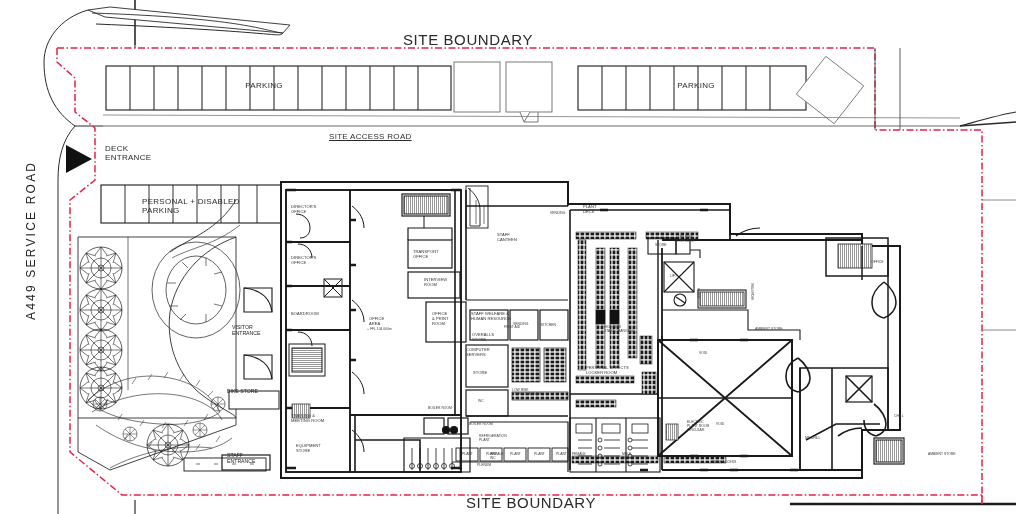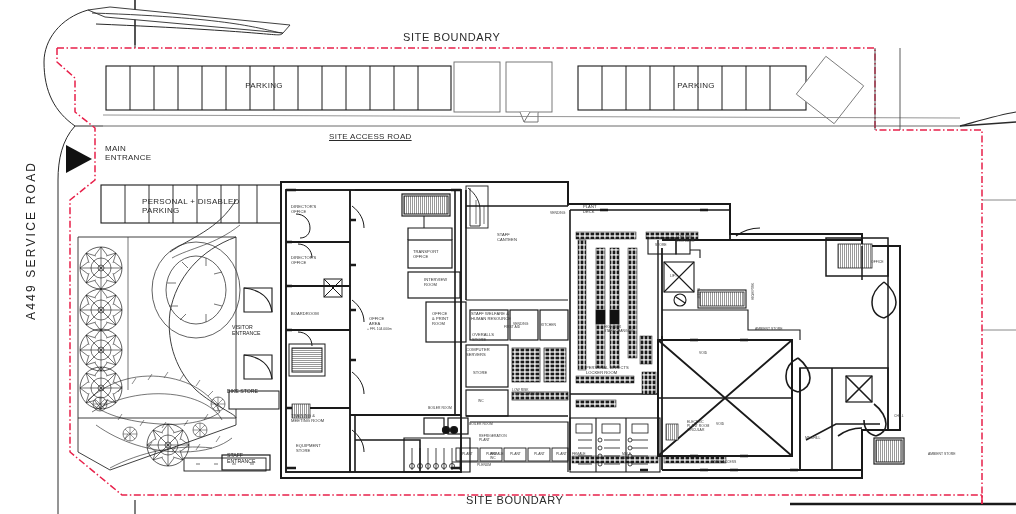--- a/index.html
+++ b/index.html
@@ -3,21 +3,21 @@
 <meta charset="utf-8">
 <title>Site Plan</title>
 <style>
   html,body{margin:0;padding:0;background:#ffffff;}
   body{width:1016px;height:514px;overflow:hidden;
        font-family:"Liberation Sans","DejaVu Sans",sans-serif;color:#1a1a1a;}
   #stage{position:relative;width:1016px;height:514px;background:#fff;}
   svg{display:block;position:absolute;top:0;left:0;}
   .lbl{position:absolute;white-space:pre;line-height:1.18;color:#222;
        font-family:"Liberation Sans","DejaVu Sans",sans-serif;}
-  .maj{font-size:11px;letter-spacing:.6px;color:#2a2a2a;}
+  .maj{font-size:15px;letter-spacing:.6px;color:#2a2a2a;}
   .mid{font-size:8px;letter-spacing:.3px;color:#2a2a2a;}
   .sml{font-size:4.1px;letter-spacing:.05px;color:#333;transform-origin:0 0;}
   .xsml{font-size:3.4px;letter-spacing:0;color:#3a3a3a;}
   .rot90{transform:rotate(-90deg);transform-origin:0 0;}
   .rotp{transform:rotate(90deg);transform-origin:0 0;}
   .vroad{font-size:12px;letter-spacing:2.2px;color:#222;}
 </style>
 </head>
 <body>
 
@@ -388,21 +388,21 @@
     <rect x="466" y="186" width="22" height="42" fill="none" stroke-width="0.9"></rect>
   </g>
 </svg>
 
 <div class="lbl maj" style="left:403px;top:31px;">SITE BOUNDARY</div>
 <div class="lbl maj" style="left:466px;top:494px;">SITE BOUNDARY</div>
 
 <div class="lbl vroad rot90" style="left:24px;top:320px;">A449 SERVICE ROAD</div>
 
 <div class="lbl mid" style="left:329px;top:132px;text-decoration:underline;">SITE ACCESS ROAD</div>
-<div class="lbl mid" style="left:105px;top:144px;">MAIN
+<div class="lbl mid" style="left:105px;top:144px;">DECK
 ENTRANCE</div>
 <div class="lbl mid" style="left:223px;width:82px;top:81px;text-align:center;">PARKING</div>
 <div class="lbl mid" style="left:655px;width:82px;top:81px;text-align:center;">PARKING</div>
 <div class="lbl mid" style="left:142px;top:197px;">PERSONAL + DISABLED
 PARKING</div>
 <div class="lbl" style="left:232px;top:324px;font-size:5.2px;">VISITOR
 ENTRANCE</div>
 <div class="lbl" style="left:227px;top:388px;font-size:5.2px;">BIKE STORE</div>
 <div class="lbl" style="left:227px;top:452px;font-size:5.2px;">STAFF
 ENTRANCE</div>

